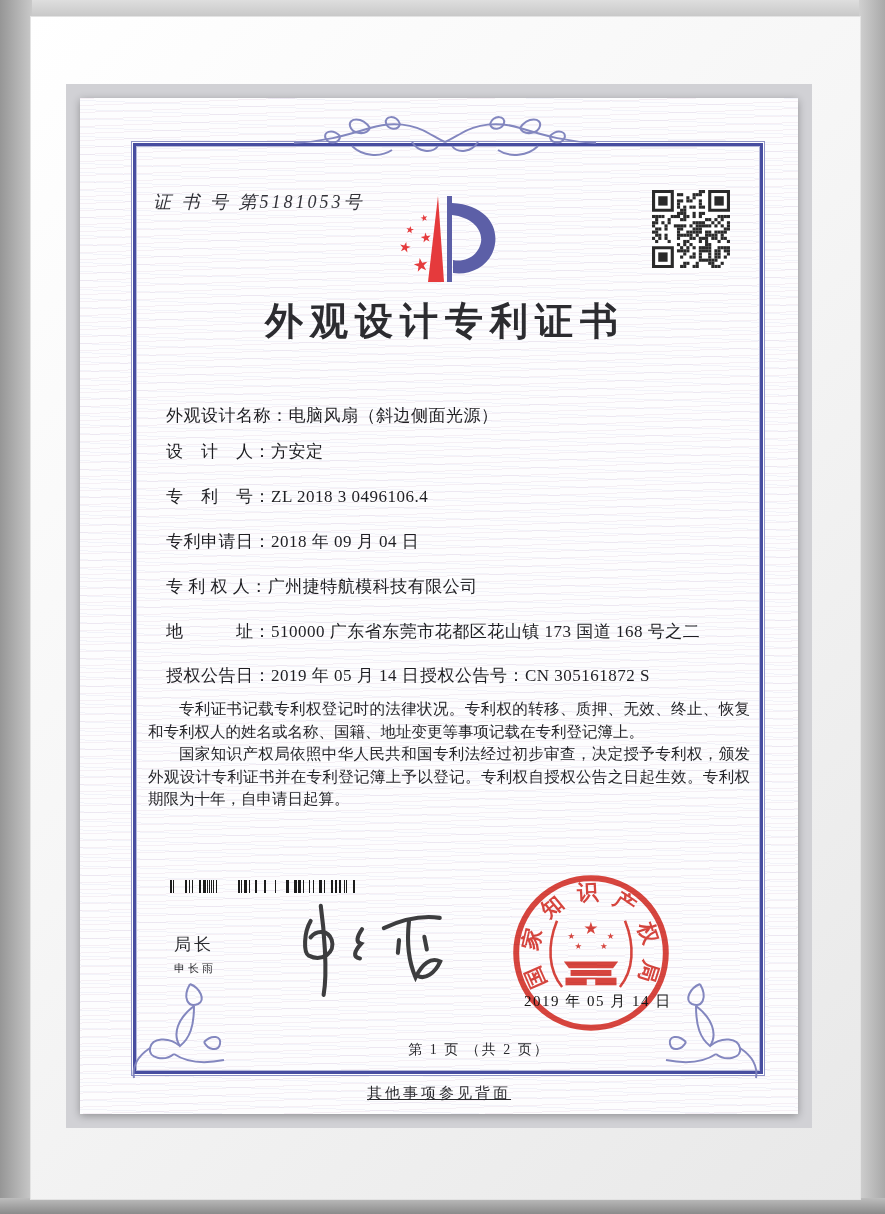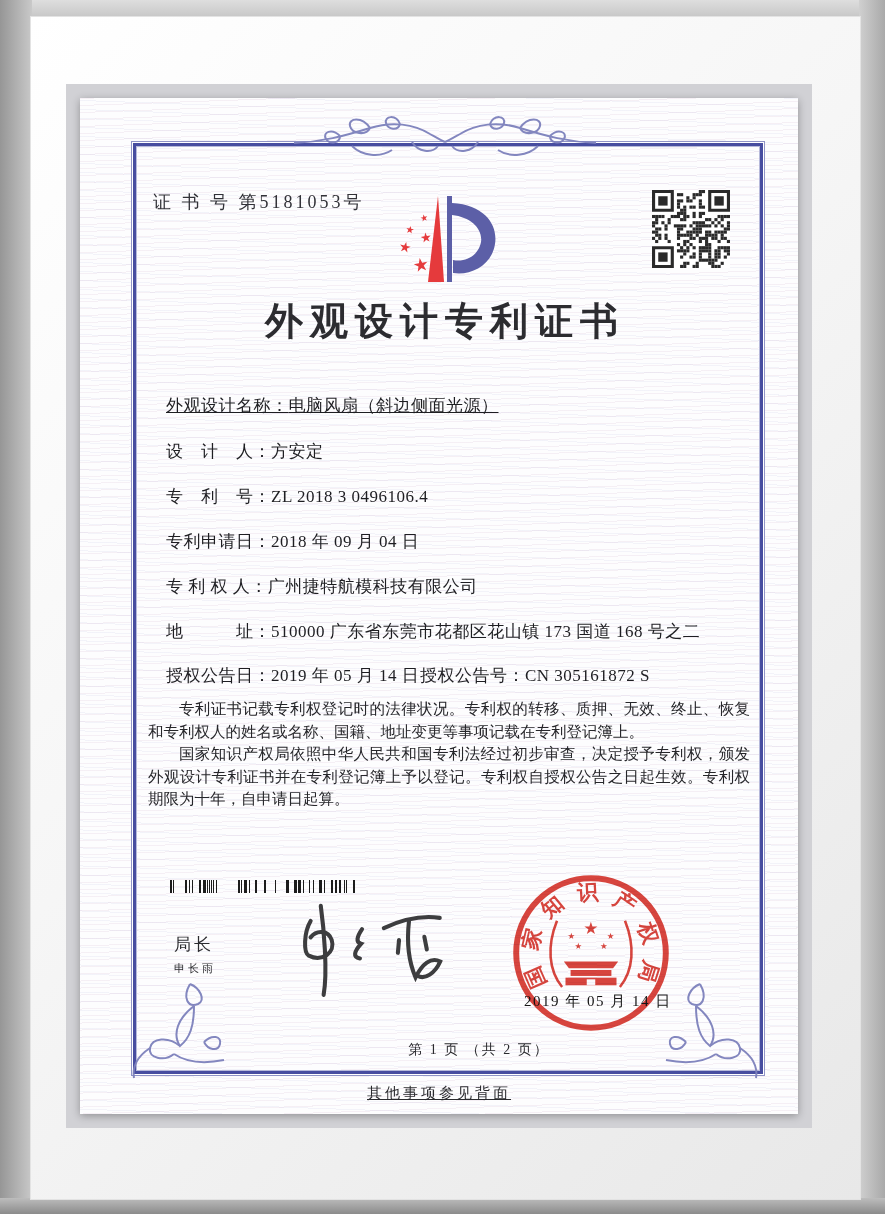--- a/index.html
+++ b/index.html
@@ -34,26 +34,26 @@
   }
   .blue-border{
     position:absolute;left:133px;top:143px;width:624px;height:925px;
     border:3px solid #474da0;
     box-shadow:0 0 0 1px #ffffff,0 0 0 2px #8f93c6, inset 0 0 0 1px #b6b9da;
     pointer-events:none;
   }
   .flourish{position:absolute;pointer-events:none;}
   
   .abs{position:absolute;}
-  .cert-number{left:153px;top:190px;font-size:18px;letter-spacing:3px;color:#323238;}
+  .cert-number{left:153px;top:190px;font-size:18px;letter-spacing:3px;color:#323238;font-style:italic;}
   .cert-title{left:133px;top:296px;width:624px;text-align:center;font-size:38px;font-weight:600;letter-spacing:7px;color:#2c2c30;}
   .field-row{left:166px;font-size:17px;color:#1e1e22;letter-spacing:0.5px;white-space:nowrap;}
   .field-label{color:#1e1e22;}
   .field-value{color:#1e1e22;}
-  .row-1{top:394px;text-decoration:underline;}.row-2{top:440px;}.row-3{top:485px;font-family:Liberation Serif, serif;}
+  .row-1{top:404px;}.row-2{top:440px;}.row-3{top:485px;font-family:Liberation Serif, serif;}
   .row-4{top:530px;}.row-5{top:575px;}.row-6{top:620px;}.row-7{top:664px;}
   .grant-no{position:absolute;left:234px;top:0;white-space:nowrap;margin-left:20px;}
   .paras{left:148px;top:698px;width:602px;font-size:15.5px;line-height:22.5px;color:#26262a;}
   .paras p{margin:0;text-indent:2em;text-align:justify;}
   .barcode-box{left:170px;top:880px;width:188px;height:13px;}
   .signer-title{left:174px;top:933px;font-family:"Liberation Sans","DejaVu Sans",sans-serif;font-size:17px;font-weight:500;letter-spacing:3px;color:#2b2b2f;}
   .signer-name{left:174px;top:961px;font-family:"Liberation Sans","DejaVu Sans",sans-serif;font-size:11px;font-weight:500;letter-spacing:3px;color:#2b2b2f;}
   .signature{left:281px;top:898px;transform:rotate(-3deg);}
   .seal{left:506px;top:868px;mix-blend-mode:multiply;opacity:0.93;}
   .seal-date{left:524px;top:992px;font-size:15px;letter-spacing:1.5px;color:#141414;white-space:nowrap;}

